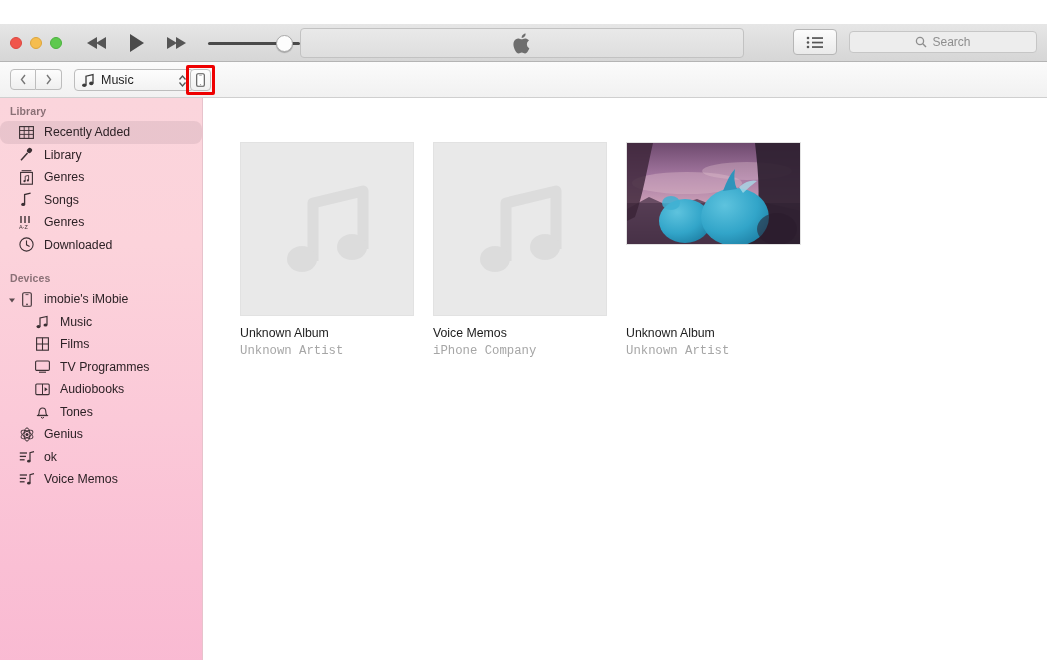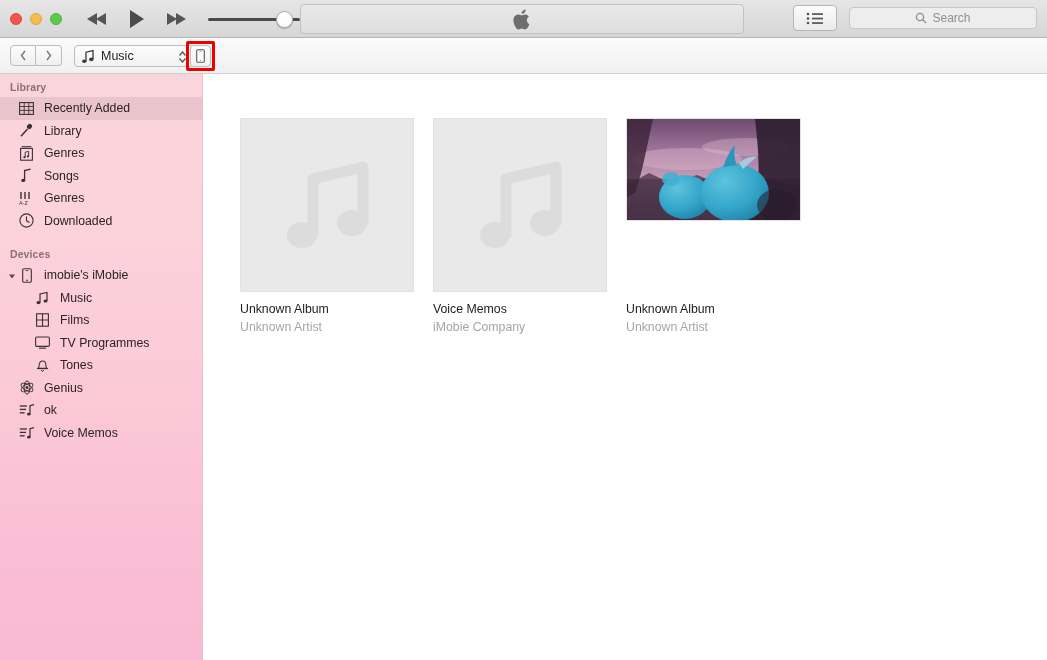--- a/index.html
+++ b/index.html
@@ -2,21 +2,21 @@
 <html><head>
 <meta charset="utf-8">
 <style>
   * { box-sizing: border-box; margin: 0; padding: 0; }
   html, body {
     width: 1047px; height: 660px;
     font-family: "Liberation Sans", sans-serif;
     background: #ffffff;
     overflow: hidden;
   }
-  #app { position: relative; width: 1047px; height: 512px; }
+  #app { position: relative; width: 1047px; height: 512px; margin-top: 24px; }
 
   
   .titlebar {
     position: absolute; left: 0; top: 0; width: 1047px; height: 38px;
     background: linear-gradient(to bottom, #e6e6e6 0%, #d6d6d6 100%);
     border-bottom: 1px solid #b4b4b4;
     display: flex; align-items: center;
   }
   .traffic { display: flex; gap: 8px; margin-left: 10px; }
   .tl { width: 12px; height: 12px; border-radius: 50%; }
@@ -102,21 +102,21 @@
     background: linear-gradient(to bottom, #fbd5dc 0%, #fcd3db 25%, #fbc9d8 55%, #fabfd4 80%, #f9b9d2 100%);
     border-right: 1px solid #e7c3cc;
     overflow: hidden;
   }
   .sb-header {
     font-size: 10.5px; color: #8a7076; font-weight: bold;
     padding: 7px 0 4px 10px; letter-spacing: .1px;
   }
   .sb-header.spaced { padding-top: 16px; }
   .sb-row {
-    display: flex; align-items: center; height: 22.5px; padding-left: 18px; gap: 9px;
+    display: flex; align-items: center; height: 22.5px; padding-left: 18px; gap: 9px; border-radius: 8px;
   }
   .sb-row.selected { background: rgba(150,120,128,.17); }
   .sb-row.sub { padding-left: 34px; }
   .sb-label { font-size: 12.3px; color: #2d2226; }
   .sb-icon { width: 17px; height: 17px; display: flex; align-items: center; justify-content: center; flex: 0 0 17px; }
   .disclosure { position: absolute; left: 8px; }
   .device-row { position: relative; }
   .playlist-head {
     display: flex; align-items: center; gap: 4px;
     font-size: 10.5px; color: #8a7076; font-weight: bold;
@@ -129,21 +129,21 @@
   .album { width: 174px; }
   .art-square {
     width: 174px; height: 174px; background: #e9e9e9; border: 1px solid #e2e2e2;
     display: flex; align-items: center; justify-content: center;
   }
   .art-wide {
     width: 175px; height: 103px; overflow: hidden; position: relative;
     background: #2c2230; border: 1px solid #e2e2e2;
   }
   .album-title { font-size: 12.3px; color: #1c1c1c; margin-top: 10px; }
-  .album-artist { font-size: 12.3px; color: #a6a6a6; margin-top: 4px; }
+  .album-artist { font-size: 12.3px; color: #a6a6a6; margin-top: 4px; font-family: Liberation Mono, monospace; }
   .album.wide-slot { padding-top: 0; }
   .album.wide-slot .album-title { margin-top: 81px; }
 </style>
 </head>
 <body>
 
 <div id="app">
 
   <div class="titlebar">
 
@@ -378,20 +378,30 @@
       <span class="sb-icon">
         <svg width="15" height="13" viewBox="0 0 15 13">
           <rect x="0.6" y="1" width="13.8" height="9.4" rx="1.2" stroke="#3b2f33" stroke-width="1.1" fill="none"></rect>
           <line x1="4" y1="12.2" x2="11" y2="12.2" stroke="#3b2f33" stroke-width="1.1"></line>
         </svg>
       </span>
       <span class="sb-label">TV Programmes</span>
     </div>
 
 
+    <div class="sb-row sub">
+      <span class="sb-icon">
+        <svg width="15" height="13" viewBox="0 0 15 13">
+          <rect x="0.8" y="1" width="13.4" height="10.6" rx="1" stroke="#3b2f33" stroke-width="1.1" fill="none"></rect>
+          <line x1="7.5" y1="1" x2="7.5" y2="11.6" stroke="#3b2f33" stroke-width="1"></line>
+          <polygon points="9.6,4.2 12.6,6.3 9.6,8.4" fill="#3b2f33"></polygon>
+        </svg>
+      </span>
+      <span class="sb-label">Audiobooks</span>
+    </div>
 
     <div class="sb-row sub">
       <span class="sb-icon">
         <svg width="13" height="14" viewBox="0 0 13 14">
           <path d="M2 10.4c1-.8 1.2-2 1.2-3.6 0-2.2 1.4-3.8 3.3-3.8s3.3 1.6 3.3 3.8c0 1.6.2 2.8 1.2 3.6z" stroke="#3b2f33" stroke-width="1.1" fill="none"></path>
           <line x1="1.2" y1="10.6" x2="11.8" y2="10.6" stroke="#3b2f33" stroke-width="1.1"></line>
           <path d="M5.2 12c.2.8.8 1.2 1.3 1.2s1.1-.4 1.3-1.2" stroke="#3b2f33" stroke-width="1" fill="none"></path>
         </svg>
       </span>
       <span class="sb-label">Tones</span>
@@ -454,21 +464,21 @@
 
       <div class="album">
         <div class="art-square">
           <svg width="96" height="100" viewBox="0 0 96 100">
             <path d="M34 82V24l50-12v58" stroke="#dcdcdc" stroke-width="11" fill="none" stroke-linejoin="round"></path>
             <ellipse cx="23" cy="80" rx="15" ry="13" fill="#dcdcdc"></ellipse>
             <ellipse cx="73" cy="68" rx="15" ry="13" fill="#dcdcdc"></ellipse>
           </svg>
         </div>
         <div class="album-title">Voice Memos</div>
-        <div class="album-artist">iMobie Company</div>
+        <div class="album-artist">iPhone Company</div>
       </div>
 
       <div class="album wide-slot">
         <div class="art-wide">
           <svg width="175" height="103" viewBox="0 0 175 103" preserveAspectRatio="none">
             <defs>
               <linearGradient id="sky" x1="0" y1="0" x2="0" y2="1">
                 <stop offset="0%" stop-color="#6e4a6e"></stop>
                 <stop offset="35%" stop-color="#a87ba4"></stop>
                 <stop offset="62%" stop-color="#cfa3b8"></stop>

